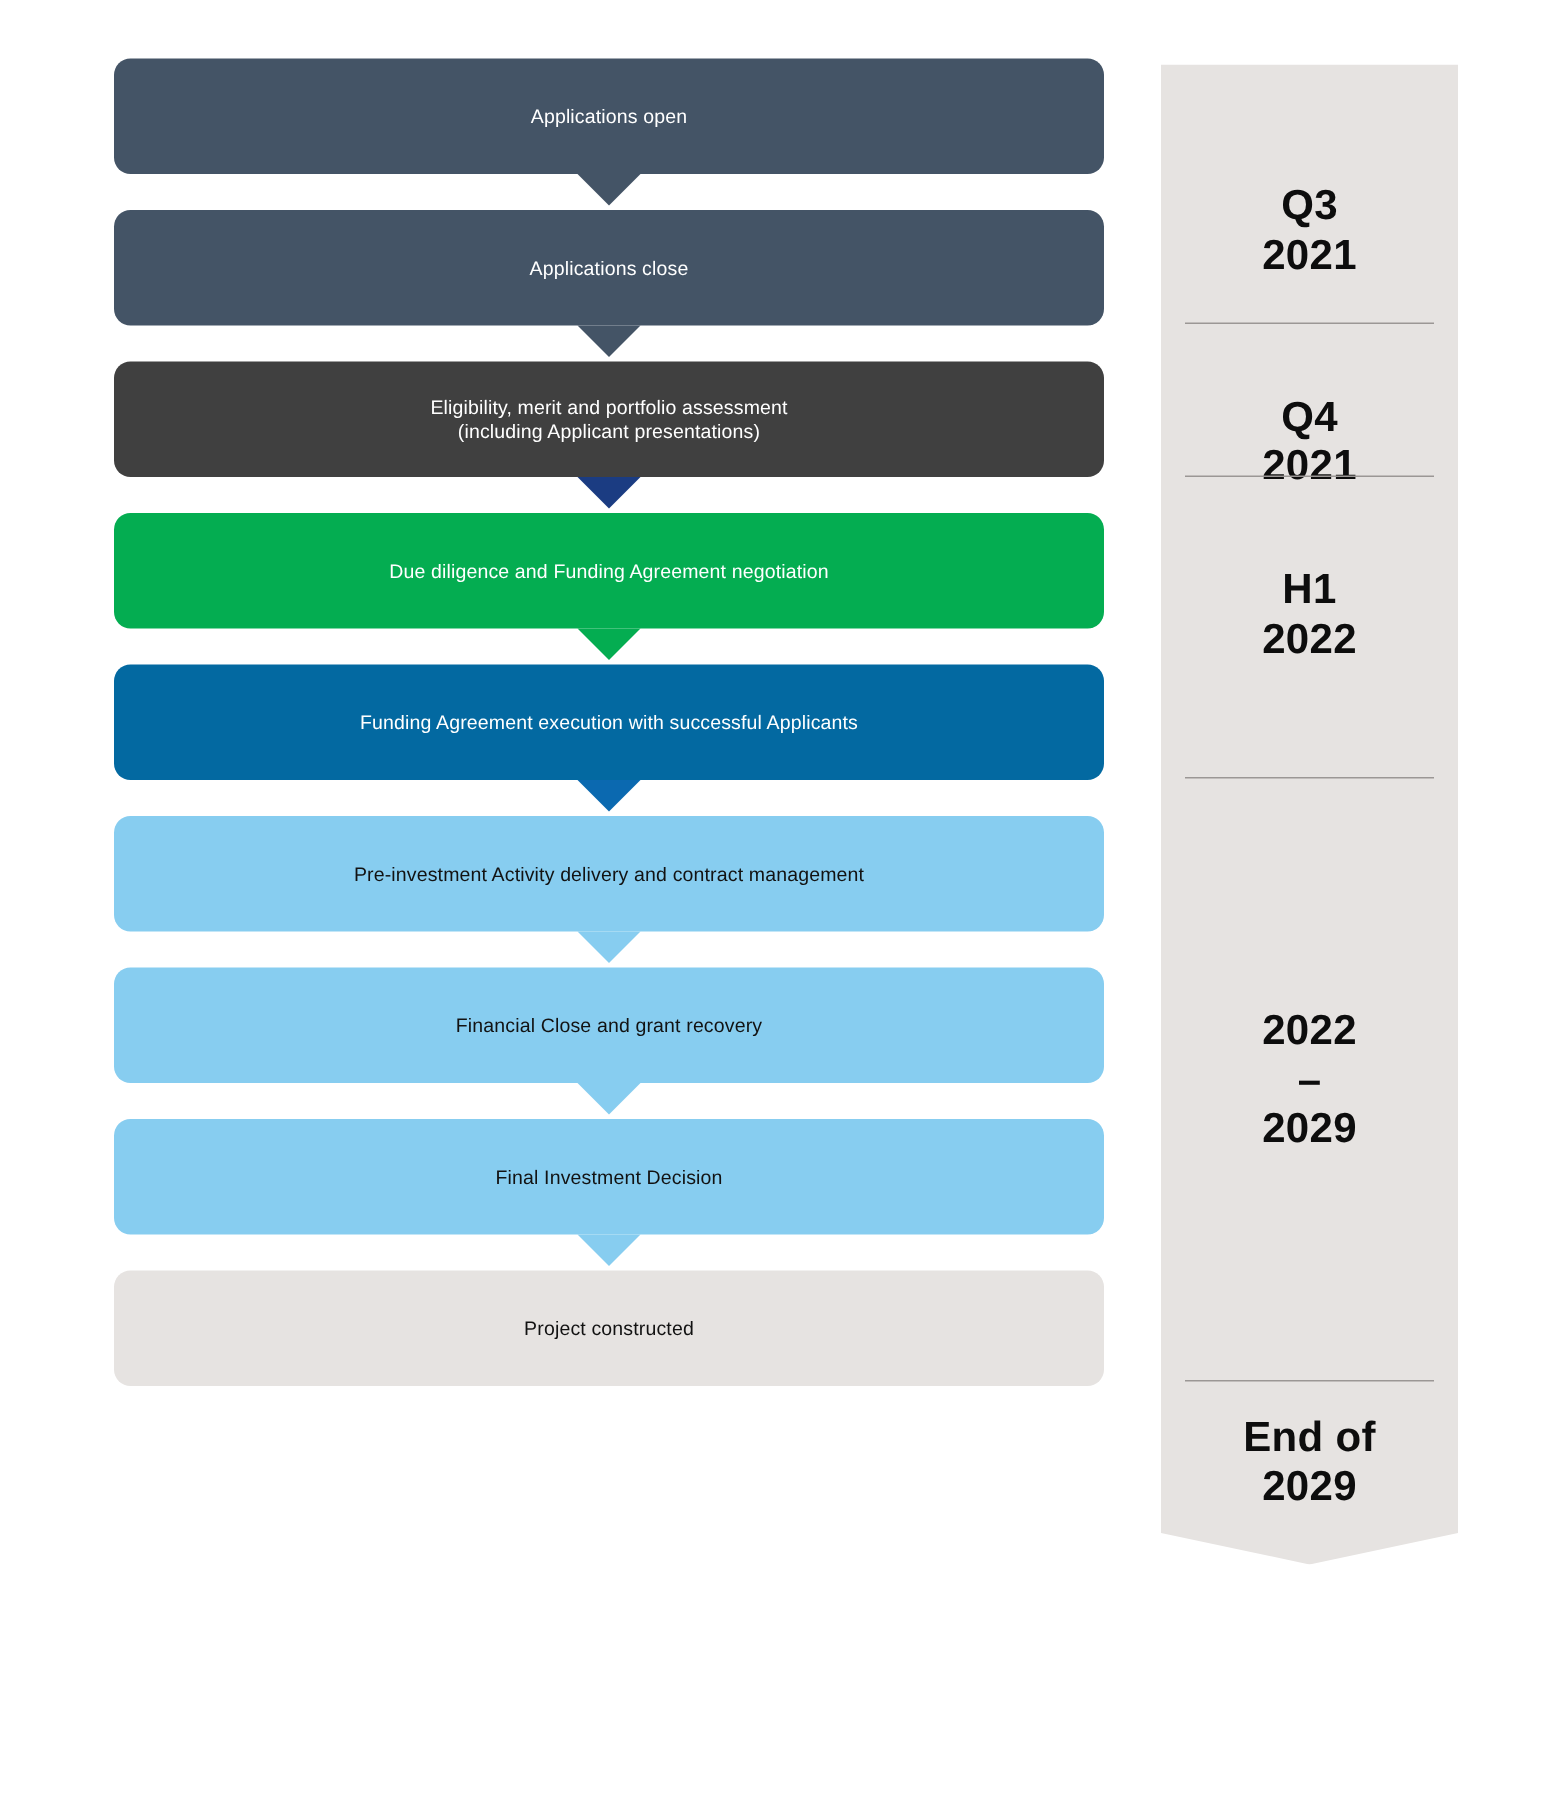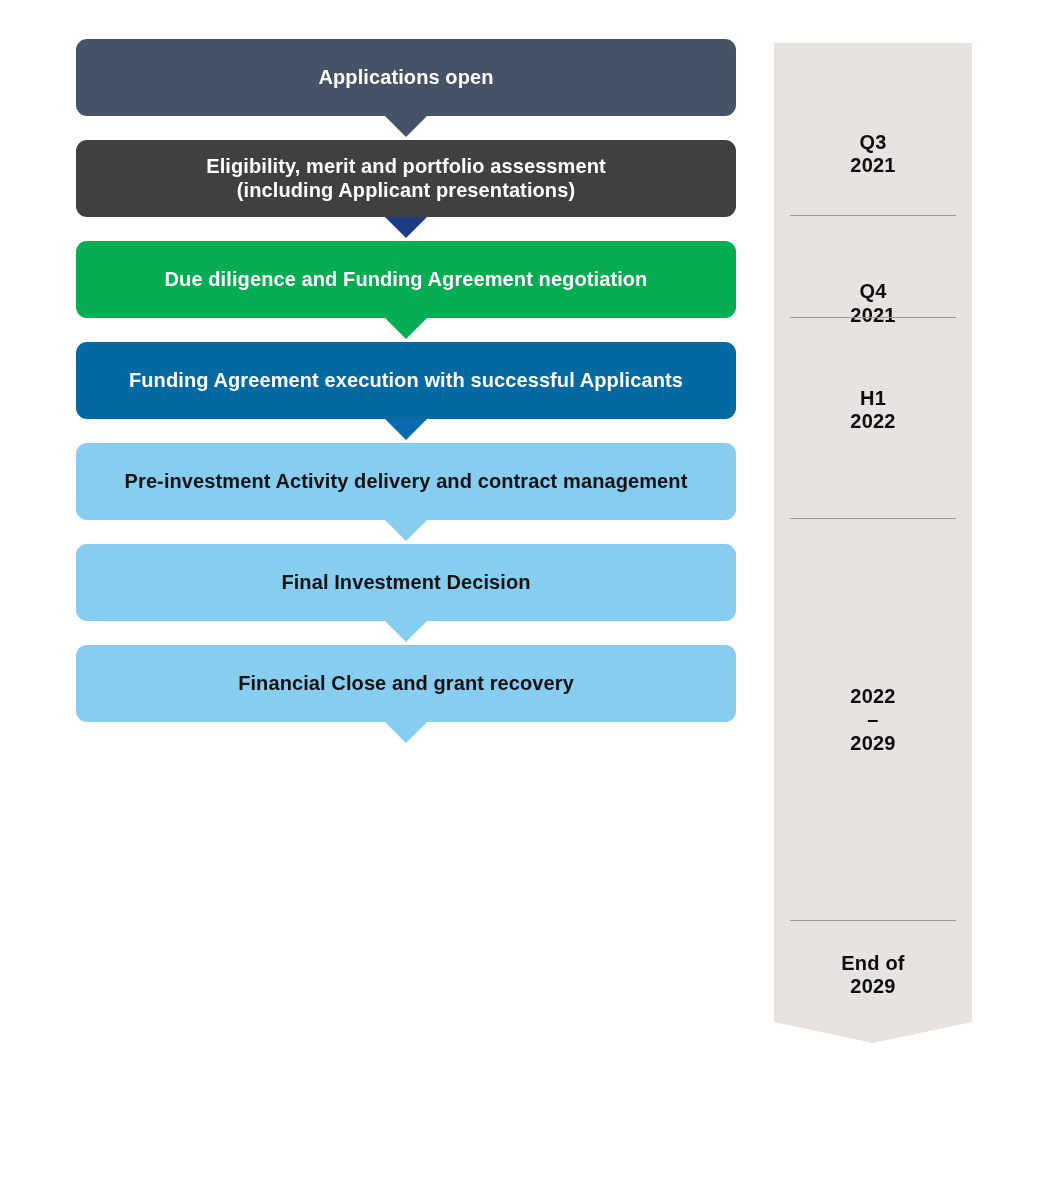--- a/index.html
+++ b/index.html
@@ -48,22 +48,22 @@
     height: 77px;
     border-radius: 11px;
     box-sizing: border-box;
     display: flex;
     align-items: center;
     justify-content: center;
     text-align: center;
   }
 
   .step-label {
-    font-size: 20px;
-    font-weight: bold;
+    font-size: 13px;
+    font-weight: normal;
     line-height: 1.18;
     letter-spacing: 0.1px;
     padding: 0 24px;
     white-space: pre-line;
   }
 
   
   .step-tail {
     position: absolute;
     left: 50%;
@@ -126,21 +126,21 @@
 
   .tl-segment {
     position: absolute;
     left: 0;
     width: 198px;
     display: flex;
     align-items: center;
     justify-content: center;
   }
   .tl-label {
-    font-size: 20px;
+    font-size: 28px;
     font-weight: bold;
     color: #0d0d0d;
     line-height: 1.17;
     text-align: center;
     letter-spacing: 0.2px;
     white-space: pre-line;
   }
 
   .tl-divider {
     position: absolute;
@@ -157,20 +157,26 @@
 
   <div class="flow-column">
 
     <div class="flow-step c-slate">
       <div class="step-body">
         <span class="step-label">Applications open</span>
       </div>
       <div class="step-tail"></div>
     </div>
 
+    <div class="flow-step c-slate">
+      <div class="step-body">
+        <span class="step-label">Applications close</span>
+      </div>
+      <div class="step-tail"></div>
+    </div>
 
     <div class="flow-step c-navy">
       <div class="step-body">
         <span class="step-label">Eligibility, merit and portfolio assessment
 (including Applicant presentations)</span>
       </div>
       <div class="step-tail"></div>
     </div>
 
     <div class="flow-step c-green">
@@ -190,32 +196,38 @@
     <div class="flow-step c-lightblue">
       <div class="step-body">
         <span class="step-label">Pre-investment Activity delivery and contract management</span>
       </div>
       <div class="step-tail"></div>
     </div>
 
 
     <div class="flow-step c-lightblue">
       <div class="step-body">
+        <span class="step-label">Financial Close and grant recovery</span>
+      </div>
+      <div class="step-tail"></div>
+    </div>
+
+    <div class="flow-step c-lightblue">
+      <div class="step-body">
         <span class="step-label">Final Investment Decision</span>
       </div>
       <div class="step-tail"></div>
     </div>
 
-    <div class="flow-step c-lightblue">
-      <div class="step-body">
-        <span class="step-label">Financial Close and grant recovery</span>
-      </div>
-      <div class="step-tail"></div>
-    </div>
-
+    <div class="flow-step c-grey no-tail">
+      <div class="step-body">
+        <span class="step-label">Project constructed</span>
+      </div>
+
+    </div>
 
   </div>
 
   <div class="timeline-panel">
 
     <svg class="timeline-bg" viewBox="0 0 198 1000" width="198" height="1000" aria-hidden="true">
       <polygon points="0,0 198,0 198,979 99,1000 0,979" fill="#e6e3e1"></polygon>
     </svg>
 
     <div class="timeline-content">

